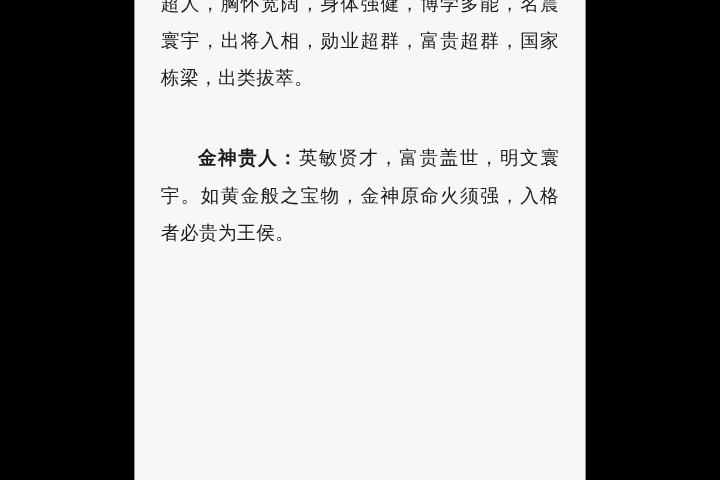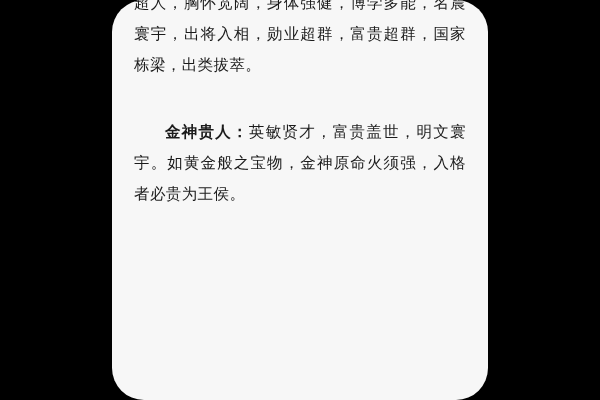--- a/index.html
+++ b/index.html
@@ -23,21 +23,20 @@
   .paper {
     position: absolute;
     left: 112px;
     top: 0;
     width: 376px;
     height: 400px;
     background: #f7f7f7;
     box-sizing: border-box;
     padding: 0 22px;
     overflow: hidden;
-    border-radius: 32px;
   }
   .text-col {
     color: #1b1b1b;
     font-size: 15.5px;
     line-height: 31px;
     letter-spacing: 0.4px;
     text-align: justify;
     text-justify: inter-ideograph;
   }
   .para {

